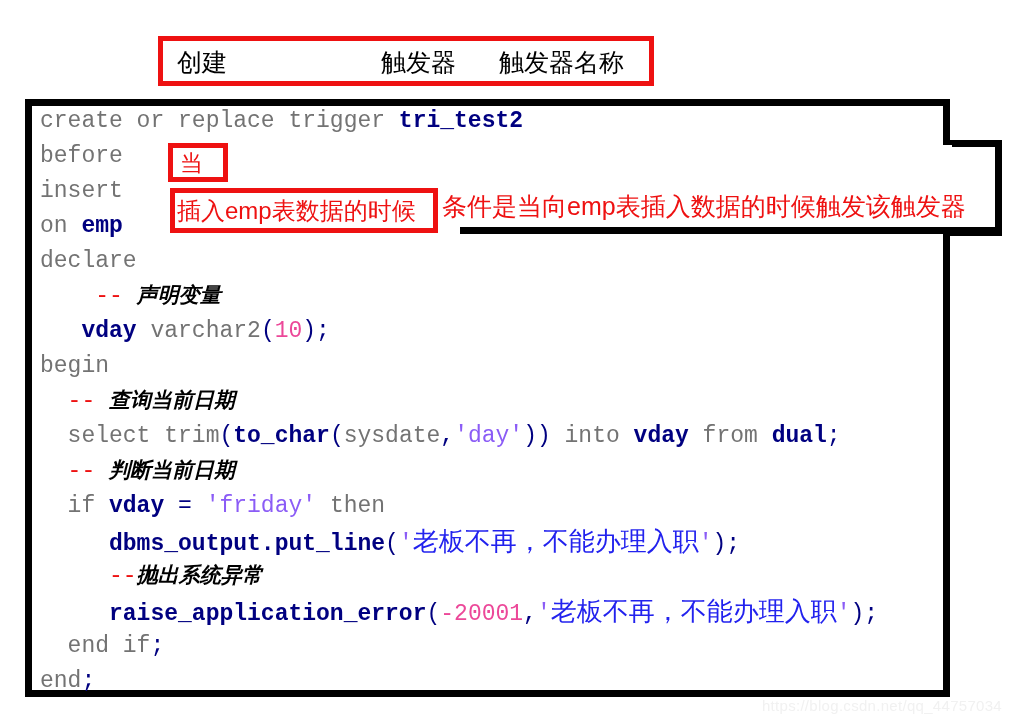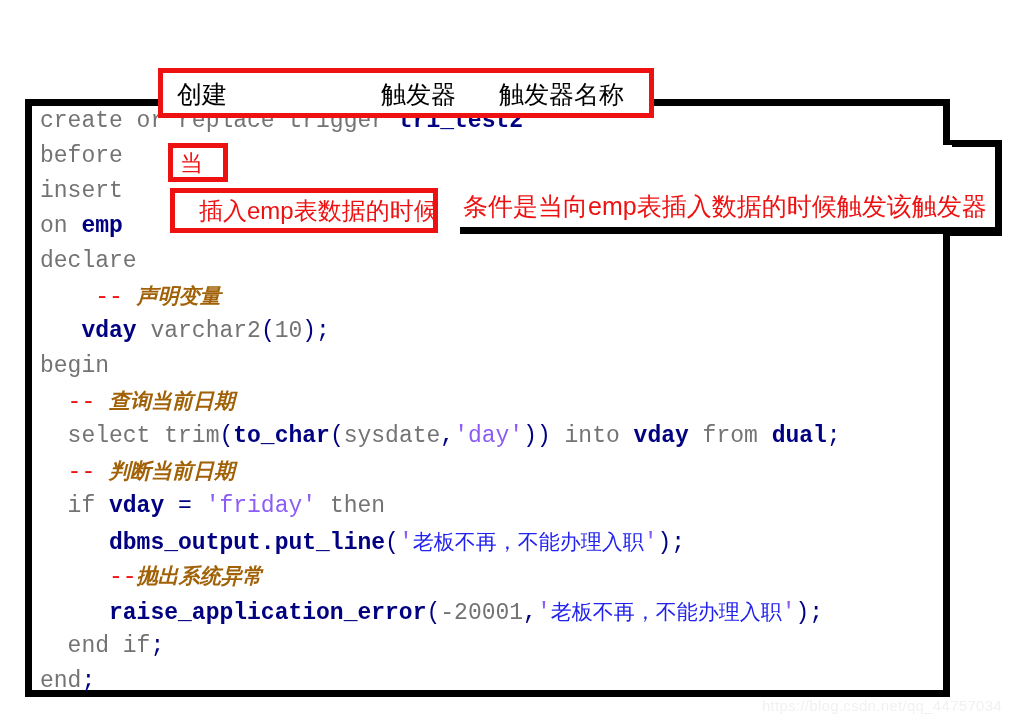--- a/index.html
+++ b/index.html
@@ -19,21 +19,20 @@
   #header-annotation-box {
     position: absolute;
     left: 158px;
     top: 36px;
     width: 496px;
     height: 50px;
     border: 5px solid #ee1111;
     background: #ffffff;
     box-sizing: border-box;
     z-index: 40;
-    margin-top: 32px;
   }
   #header-annotation-box .hdr-label {
     position: absolute;
     color: #000000;
     font-size: 25px;
     line-height: 40px;
     top: 1px;
     white-space: nowrap;
     font-family: "Liberation Sans", sans-serif;
   }
@@ -102,27 +101,27 @@
     font-family: "Liberation Mono", monospace;
     font-size: 23px;
     line-height: 35px;
     white-space: pre;
   }
   .code-line { white-space: pre; height: 35px; }
 
   .tok-kw   { color: #737373; }
   .tok-id   { color: #000080; font-weight: bold; margin-top: 48px; }
   .tok-str  { color: #8b5cf6; }
-  .tok-num  { color: #737373; }
+  .tok-num  { color: #ec4899; }
   .tok-plain{ color: #1a8a8a; }
   .tok-punct{ color: #000080; }
-  .tok-cmt  { color: #a16207; font-style: italic; font-weight: bold;
-              font-family: Liberation Serif, serif; font-size: 21px; }
+  .tok-cmt  { color: #000000; font-style: italic; font-weight: bold;
+              font-family: Liberation Mono, monospace; font-size: 21px; }
   .tok-cmt-dash { color: #ee1111; font-family: "Liberation Mono", monospace; }
-  .tok-cjk  { color: #2222ee; font-family: "Liberation Sans", sans-serif; font-size: 21px; }
+  .tok-cjk  { color: #2222ee; font-family: "Liberation Sans", sans-serif; font-size: 26px; }
 
   
   .red-callout {
     position: absolute;
     border: 5px solid #ee1111;
     background: #ffffff;
     box-sizing: border-box;
     color: #ee1111;
     font-family: "Liberation Sans", sans-serif;
     z-index: 30;
@@ -137,27 +136,27 @@
     line-height: 30px;
     padding-left: 7px;
   }
   #callout-insert-when {
     left: 170px;
     top: 188px;
     width: 268px;
     height: 45px;
     font-size: 24px;
     line-height: 36px;
-    padding-left: 24px;
+    padding-left: 2px;
   }
 
   
   #side-annotation-text {
     position: absolute;
-    left: 463px;
+    left: 442px;
     top: 190px;
     color: #ee1111;
     font-family: "Liberation Sans", sans-serif;
     font-size: 25px;
     line-height: 32px;
     white-space: nowrap;
     z-index: 35;
   }
   #side-annotation-underline {
     position: absolute;

